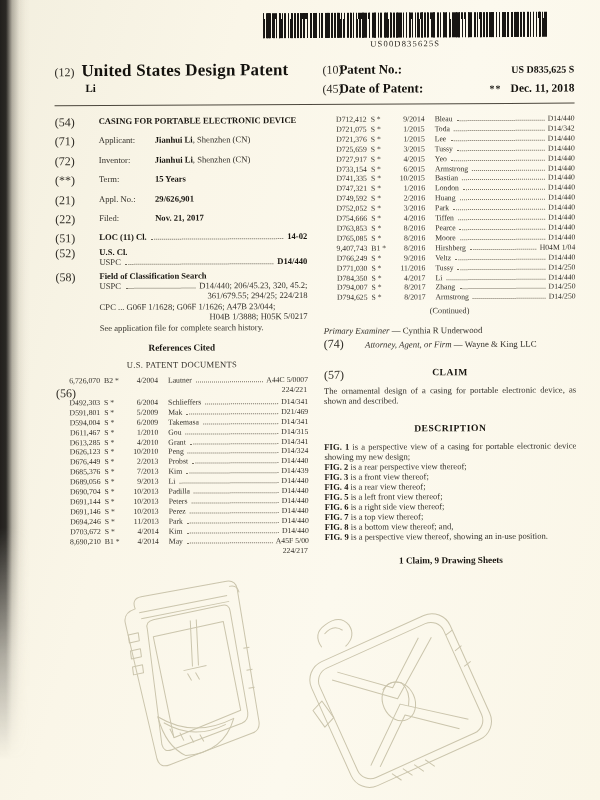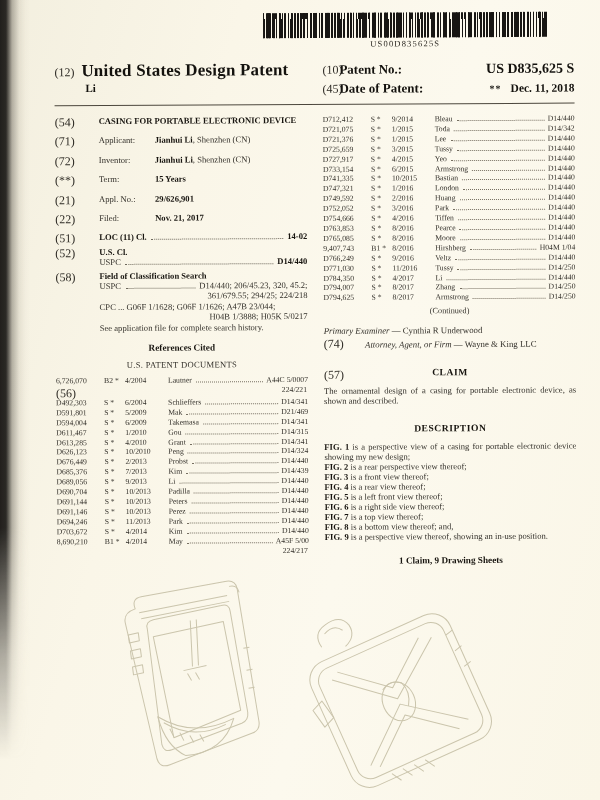--- a/index.html
+++ b/index.html
@@ -33,21 +33,21 @@
   .header{display:flex;padding:60px 26px 0 54px;align-items:flex-start;}
   .header-left{flex:1;}
   .knum{font-size:12px;color:#2e2b25;white-space:nowrap;}
   .title-row .knum{margin-right:7px;}
   .doc-title{font-size:17px;font-weight:bold;color:#14120e;letter-spacing:.2px;}
   .inventor-name{font-size:11px;font-weight:bold;margin:1px 0 0 31px;color:#14120e;}
   .header-right{width:252px;padding-top:2px;}
   .hr-row{display:flex;align-items:baseline;margin-bottom:3px;}
   .hr-row .knum{width:17px;}
   .hr-label{font-size:13px;font-weight:bold;color:#14120e;flex:1;}
-  .hr-value{font-size:14px;font-weight:bold;color:#14120e;white-space:nowrap;}
+  .hr-value{font-size:10px;font-weight:bold;color:#14120e;white-space:nowrap;}
   .hr-value.date{font-size:11.5px;}
   .date-stars{font-size:10px;margin-right:9px;letter-spacing:1px;}
   .rule{border-top:1.3px solid #4c473d;margin:4px 26px 0 54px;}
 
   
   .columns{display:flex;padding:10px 26px 0 54px;gap:16px;}
   .col-left{width:252px;}
   .col-right{width:252px;}
 
   
@@ -60,23 +60,23 @@
   .bib-line{display:flex;align-items:baseline;}
   .right-align{text-align:right;}
 
   
   .refs-head{position:relative;margin:10px 0 5px 0;}
   .refs-head .knum{position:absolute;left:0;top:1px;margin-top:42px;}
   .refs-title{text-align:center;font-weight:bold;font-size:9.2px;color:#17140f;}
   .refs-sub{text-align:center;font-size:8.6px;margin-top:7px;letter-spacing:.3px;}
   .ref-list{margin-top:6px;font-size:7.7px;line-height:9.9px;}
   .ref-row{display:flex;align-items:baseline;white-space:nowrap;}
-  .rnum{width:44px;flex:none;}
+  .rnum{width:44px;text-align:right;flex:none;}
   .rkind{width:21px;flex:none;padding-left:4px;}
-  .rdate{width:33px;text-align:left;flex:none;}
+  .rdate{width:33px;text-align:right;flex:none;}
   .rname{padding-left:10px;flex:none;}
   .rlead{flex:1;border-bottom:1.2px dotted #766f61;margin:0 3px 2px 4px;min-width:8px;}
   .rcls{flex:none;}
   .ref-cont{display:flex;justify-content:flex-end;padding-right:1px;margin-bottom:2px;}
   .continued{text-align:center;font-size:8.2px;margin-top:4px;}
 
   
   .party{font-size:8.8px;line-height:11px;margin-top:10px;}
   .party .knum{margin-right:19px;}
   .it{font-style:italic;}

